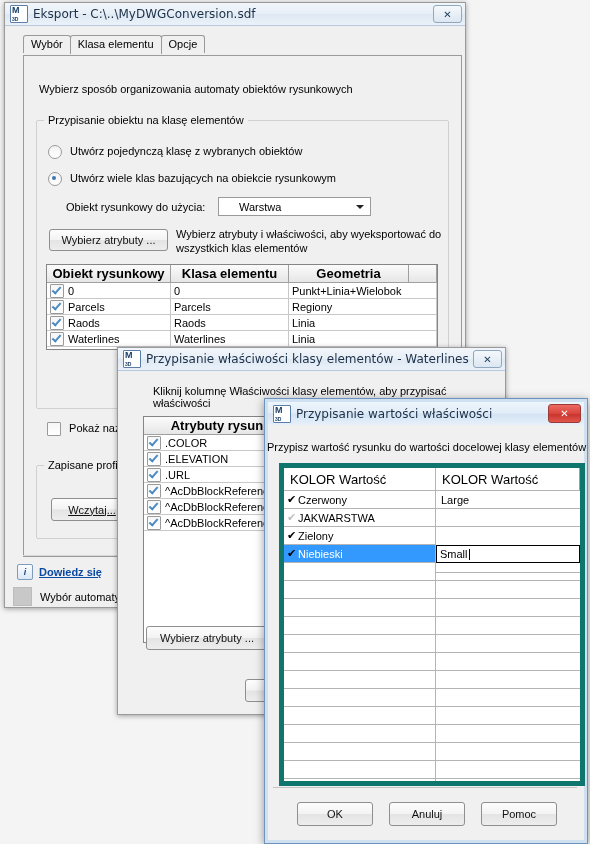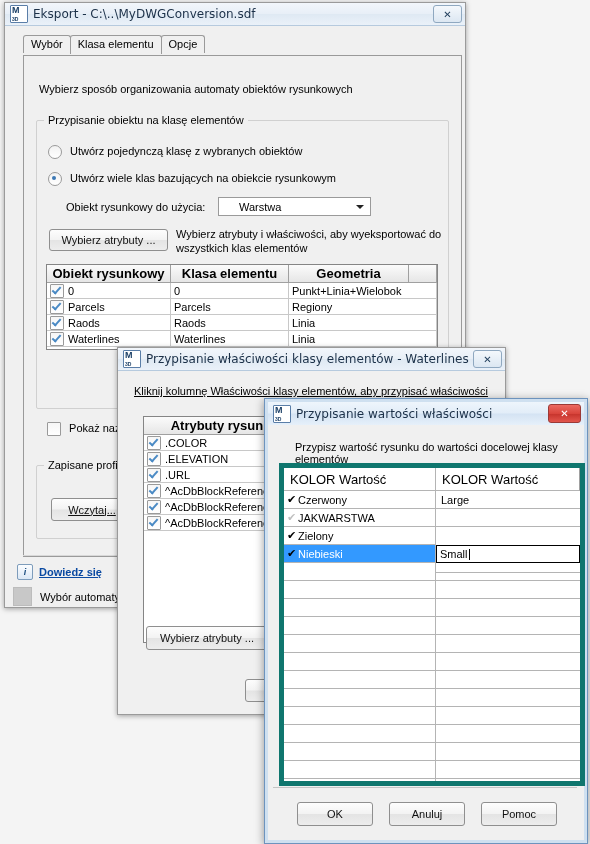--- a/index.html
+++ b/index.html
@@ -258,21 +258,21 @@
 </div>
 
 <div class="win" style="left:117px;top:347px;width:387px;height:366px;">
 
   <div class="titlebar inactive">
     <div class="tb-icon"></div>
     <div class="tb-title">Przypisanie właściwości klasy elementów - Waterlines</div>
     <div class="tb-close">✕</div>
   </div>
 
-  <div class="static" style="left:16px;top:37px;text-decoration:underline;">Kliknij kolumnę Właściwości klasy elementów, aby przypisać właściwości</div>
+  <div class="static" style="left:35px;top:37px;">Kliknij kolumnę Właściwości klasy elementów, aby przypisać właściwości</div>
 
   <div class="grid" style="left:25px;top:68px;width:325px;height:225px;">
     <div class="grid-hdr">
       <div class="gh" style="width:162px;">Atrybuty rysunku</div>
       <div class="gh" style="width:163px;"></div>
     </div>
     <div class="grow">
       <div class="gcell" style="width:162px;">
         <span class="chk on"></span>
         <span>.COLOR</span>
@@ -324,21 +324,21 @@
 <div class="win" style="left:264px;top:398px;width:322px;height:444px;border:1px solid #6d93bd;background:#f0f0f0;
             box-shadow:0 2px 9px rgba(0,0,0,.4);">
   <div style="position:absolute;inset:0;border:3px solid #cfe0f0;pointer-events:none;border-radius:1px;"></div>
 
   <div class="titlebar" style="margin:3px 3px 0 3px;height:23px;border:none;background:linear-gradient(to bottom,#eef5fc 0%,#e2edf8 48%,#d4e3f3 52%,#e6f0fa 100%);">
     <div class="tb-icon"></div>
     <div class="tb-title">Przypisanie wartości właściwości</div>
     <div class="tb-close red">✕</div>
   </div>
 
-  <div class="static" style="left:30px;top:42px;">Przypisz wartość rysunku do wartości docelowej klasy elementów</div>
+  <div class="static" style="left:2px;top:42px;">Przypisz wartość rysunku do wartości docelowej klasy elementów</div>
 
   <div class="grid" style="left:14px;top:64px;width:296px;height:313px;border:5px solid #0f766e;">
     <div class="grid-hdr" style="height:23px;background:#fff;">
       <div class="gh left" style="width:152px;background:#fff;border-right:1px solid #b4b4b4;border-bottom:1px solid #b4b4b4;">KOLOR Wartość</div>
       <div class="gh left" style="width:144px;background:#fff;border-bottom:1px solid #b4b4b4;">KOLOR Wartość</div>
     </div>
 
     <div class="grow" style="height:18px;">
       <div class="gcell" style="width:152px;border-right:1px solid #b4b4b4;border-bottom:1px solid #b4b4b4;">
         <span class="vcheck">✔</span>

